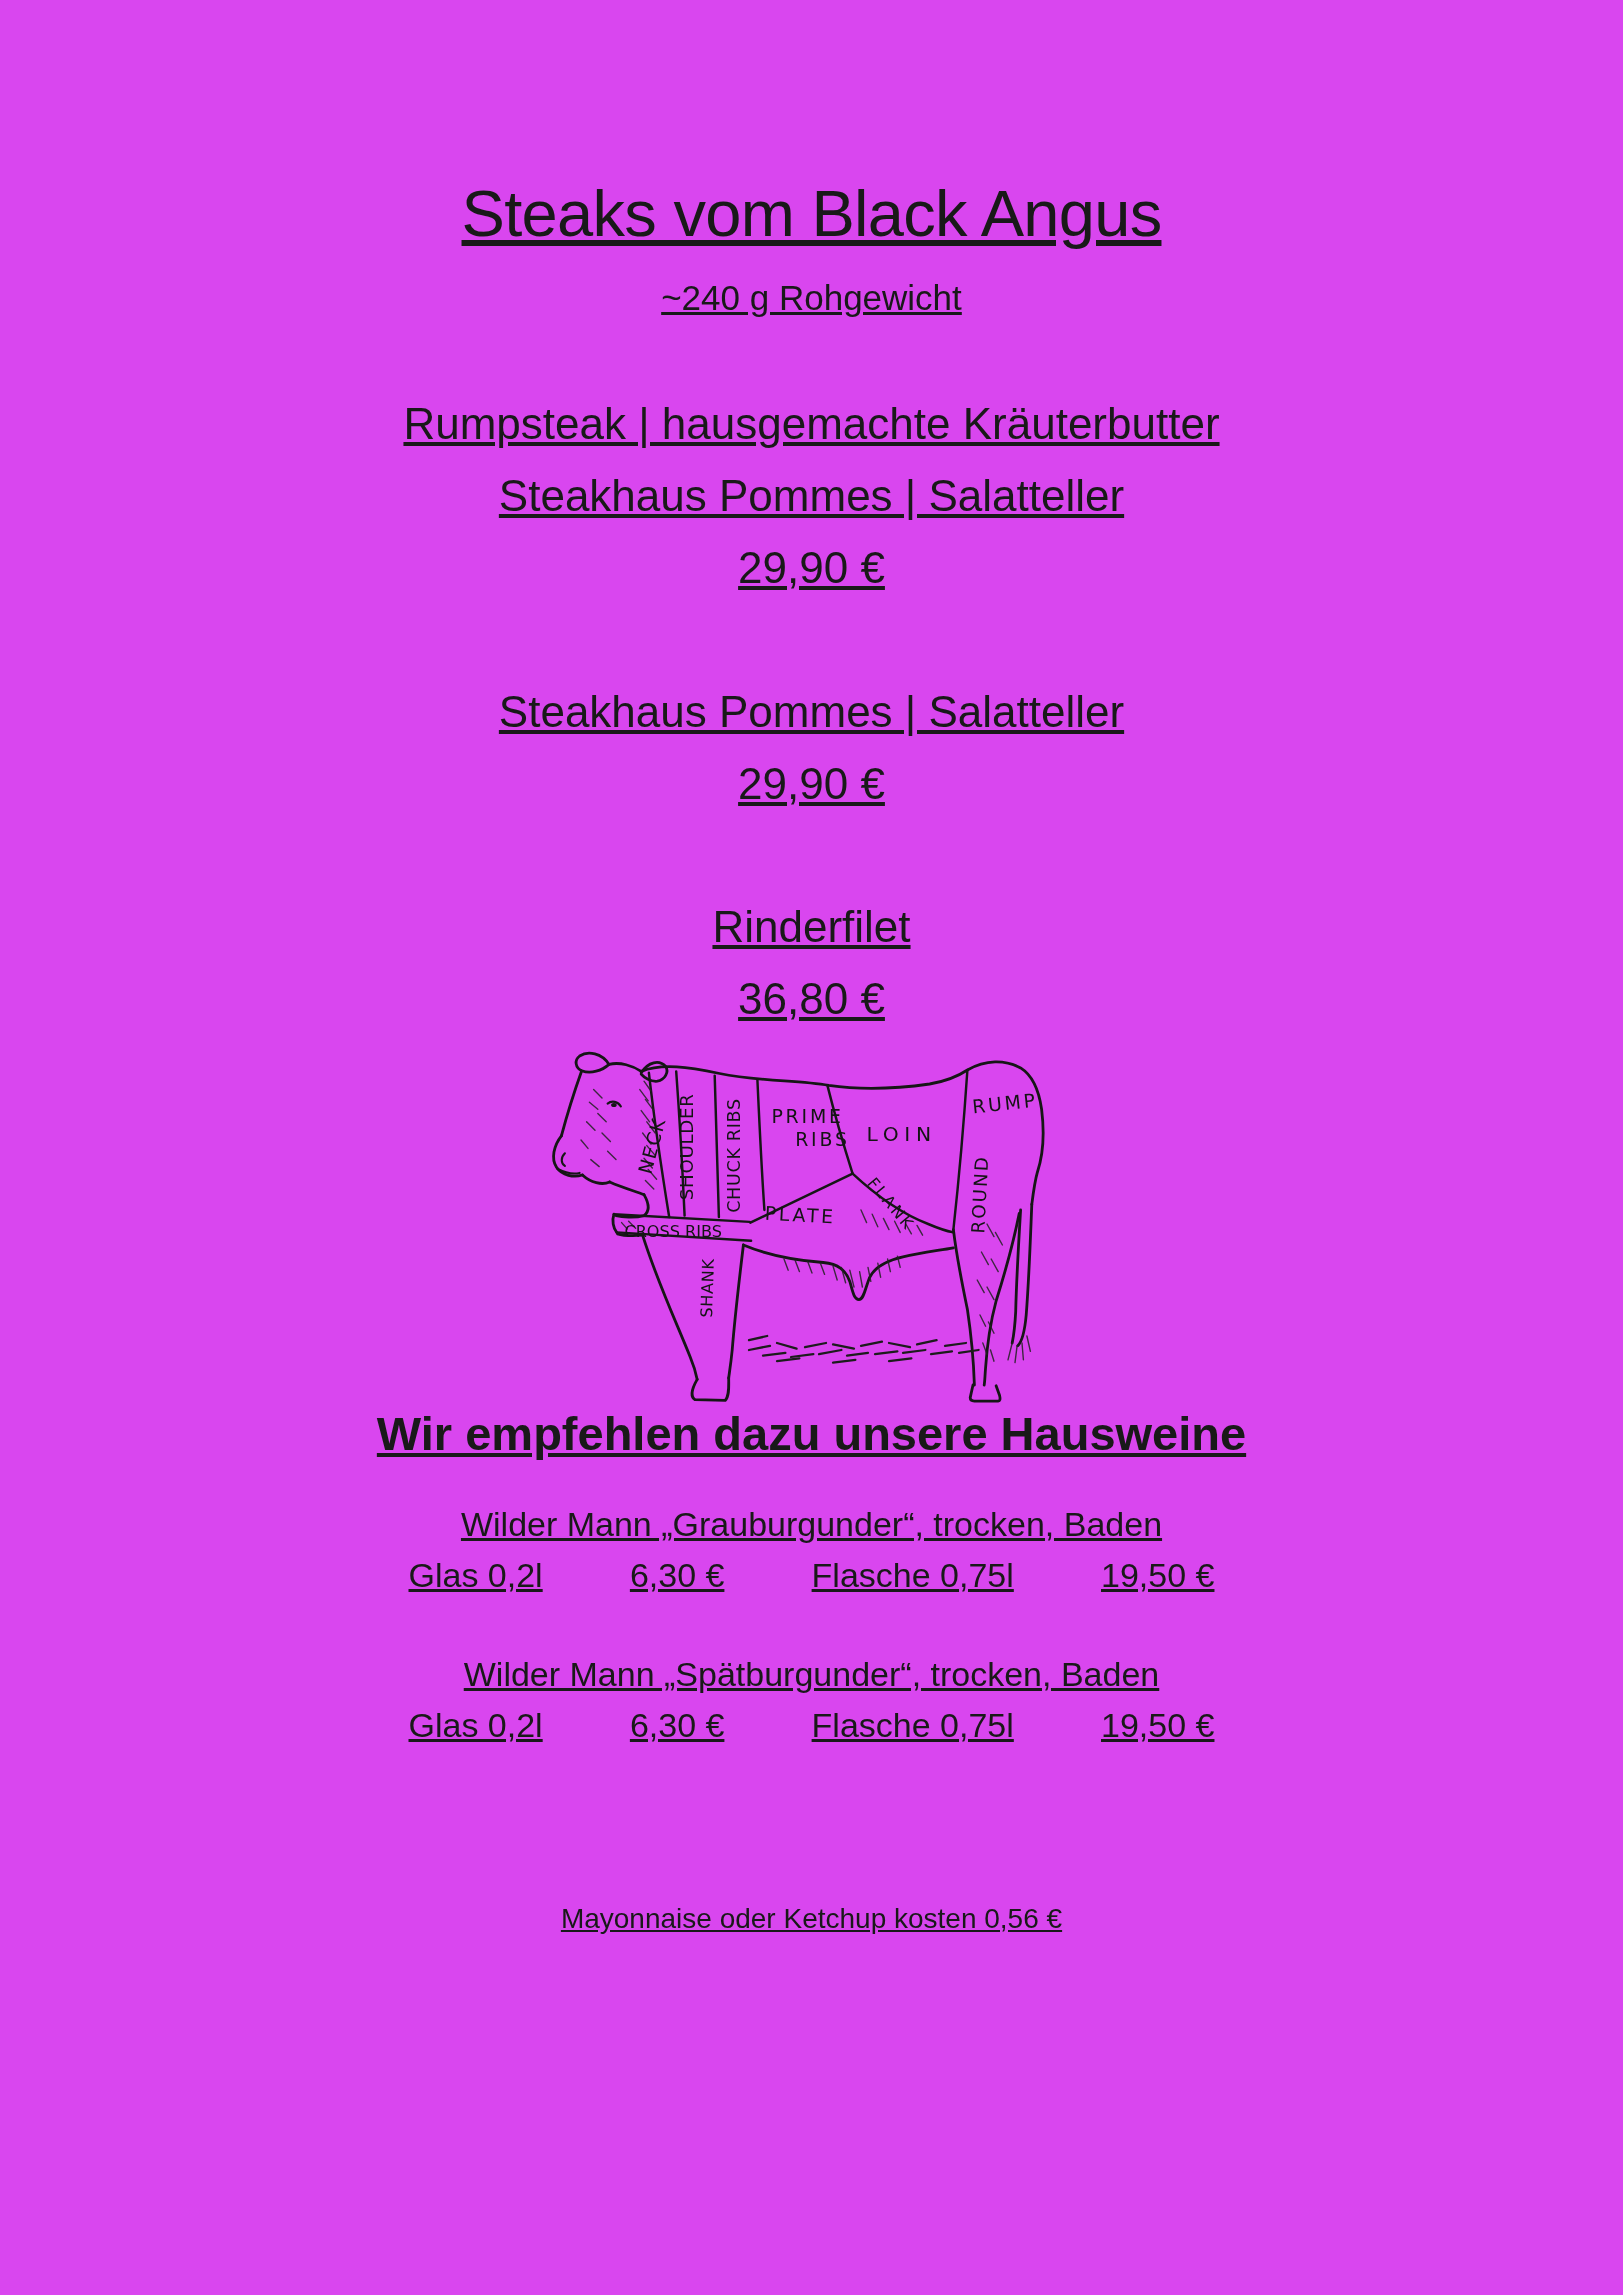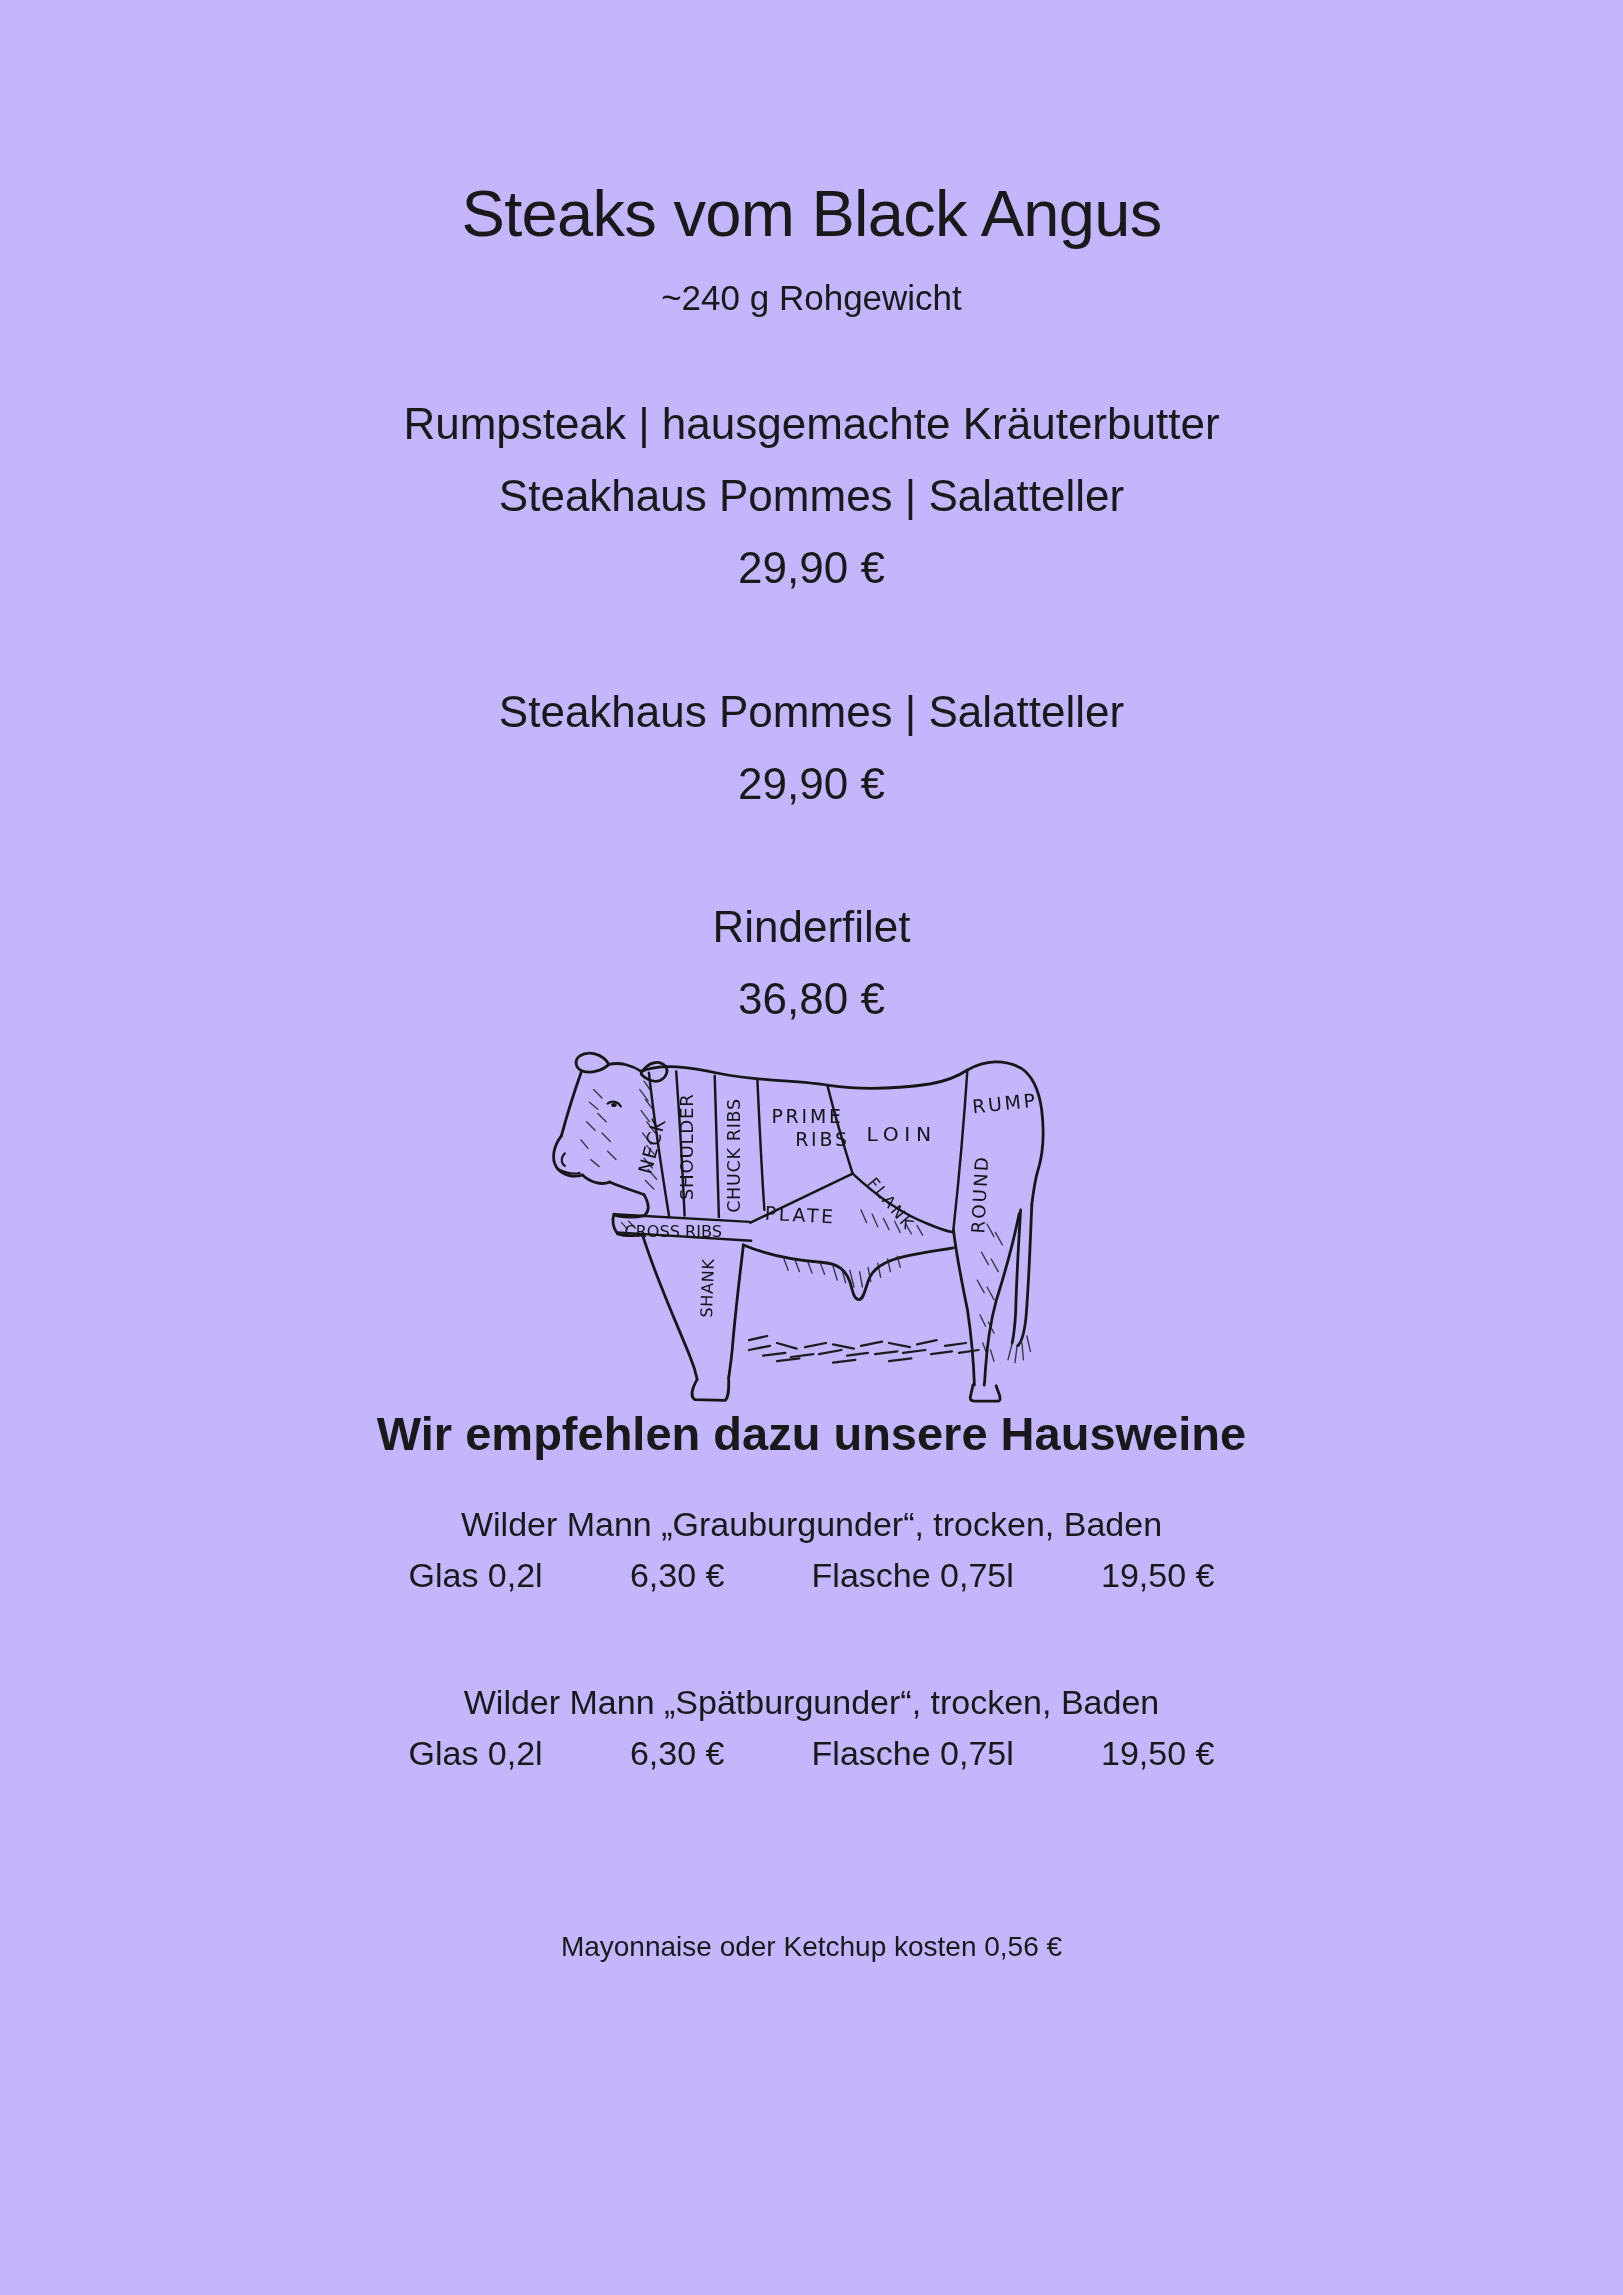--- a/index.html
+++ b/index.html
@@ -1,22 +1,23 @@
 <!DOCTYPE html>
 <html style="font-size:11.3px"><head>
 <meta charset="utf-8">
 <style>
   html,body { margin:0; padding:0; background:#ffffff; }
   .page {
     position:relative;
     width:1623px; height:2295px;
-    background:#c4b5fd;
+    background:#d946ef;
     color:#191919;
     font-family:"Liberation Sans", sans-serif;
     overflow:hidden;
+    text-decoration:underline;
   }
   .center { text-align:center; }
   .title {
     padding-top:177px;
     font-size:65px;
     line-height:1.15;
     font-weight:400;
     letter-spacing:-0.7px;
   }
   .subtitle {
@@ -41,21 +42,21 @@
   }
   .wine-heading {
     margin-top:0px;
     font-size:47px;
     font-weight:bold;
     line-height:1.2;
   }
   .wine { font-size:34px; }
   .wine .wine-name { line-height:51px; }
   .wine-1 { margin-top:36px; }
-  .wine-2 { margin-top:76px; }
+  .wine-2 { margin-top:48px; }
   .price-row {
     display:flex;
     justify-content:space-between;
     align-items:baseline;
     width:806px;
     margin:0 auto;
     line-height:51px;
   }
   .footer-note {
     margin-top:150px;

